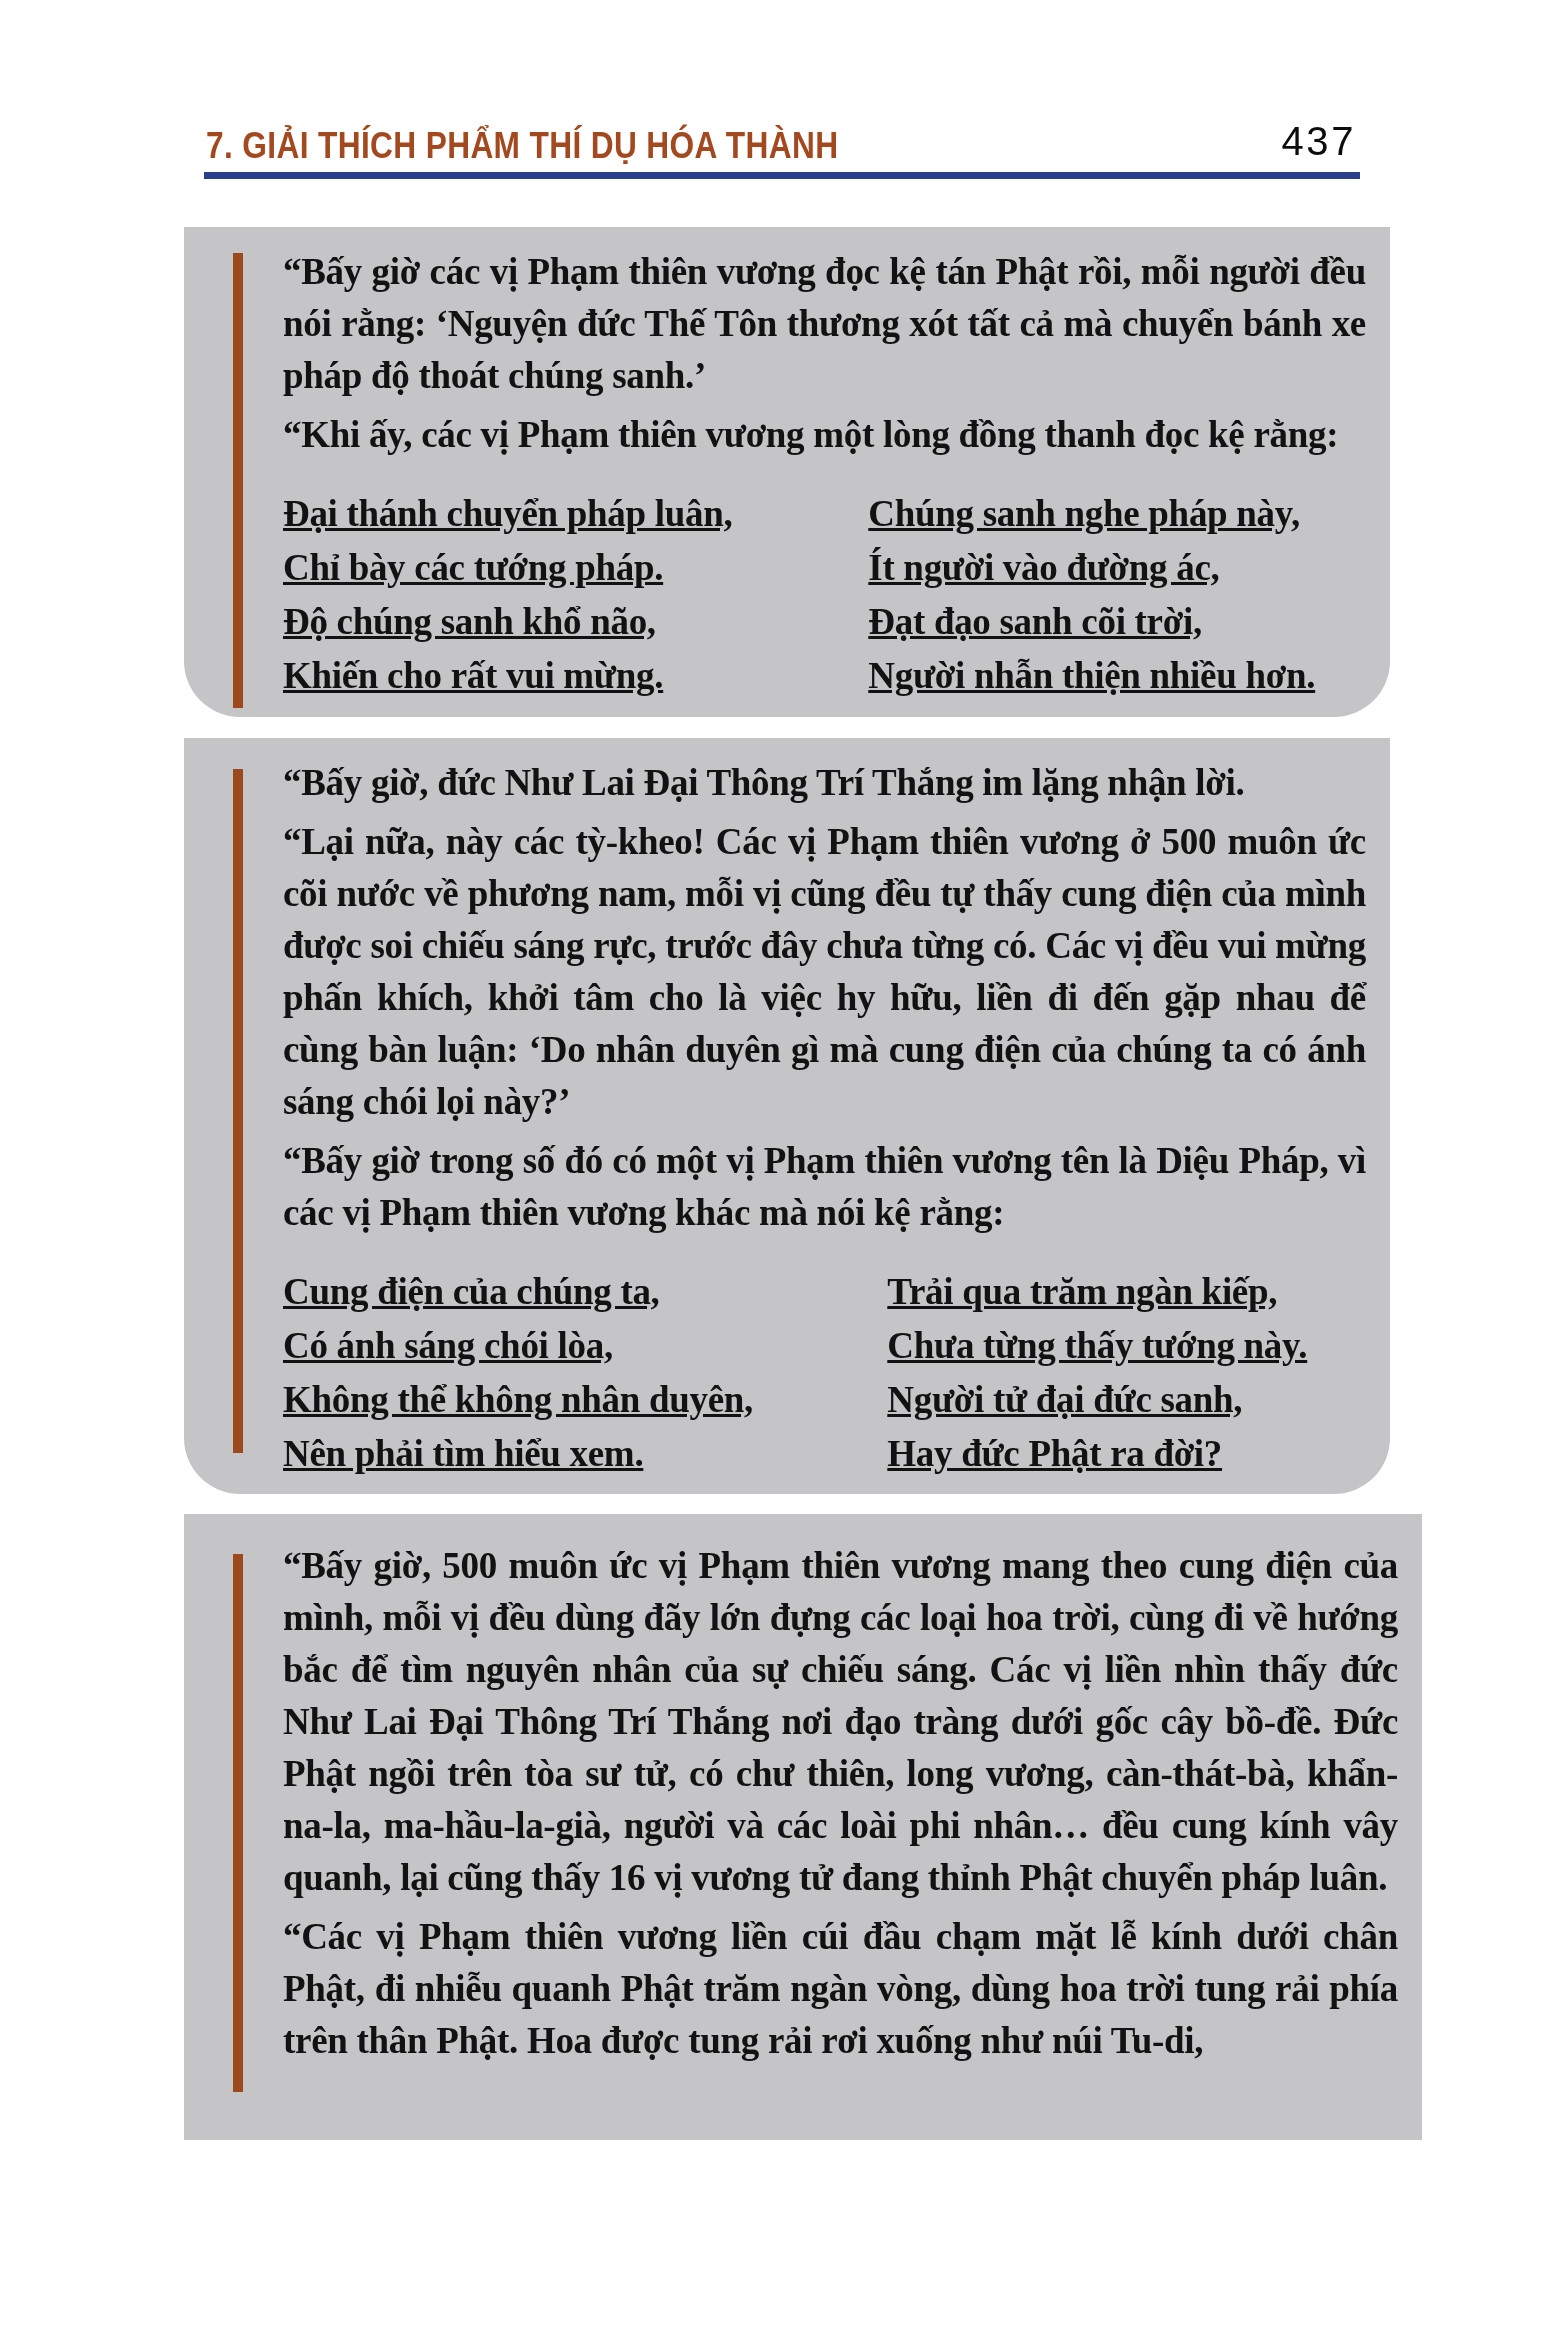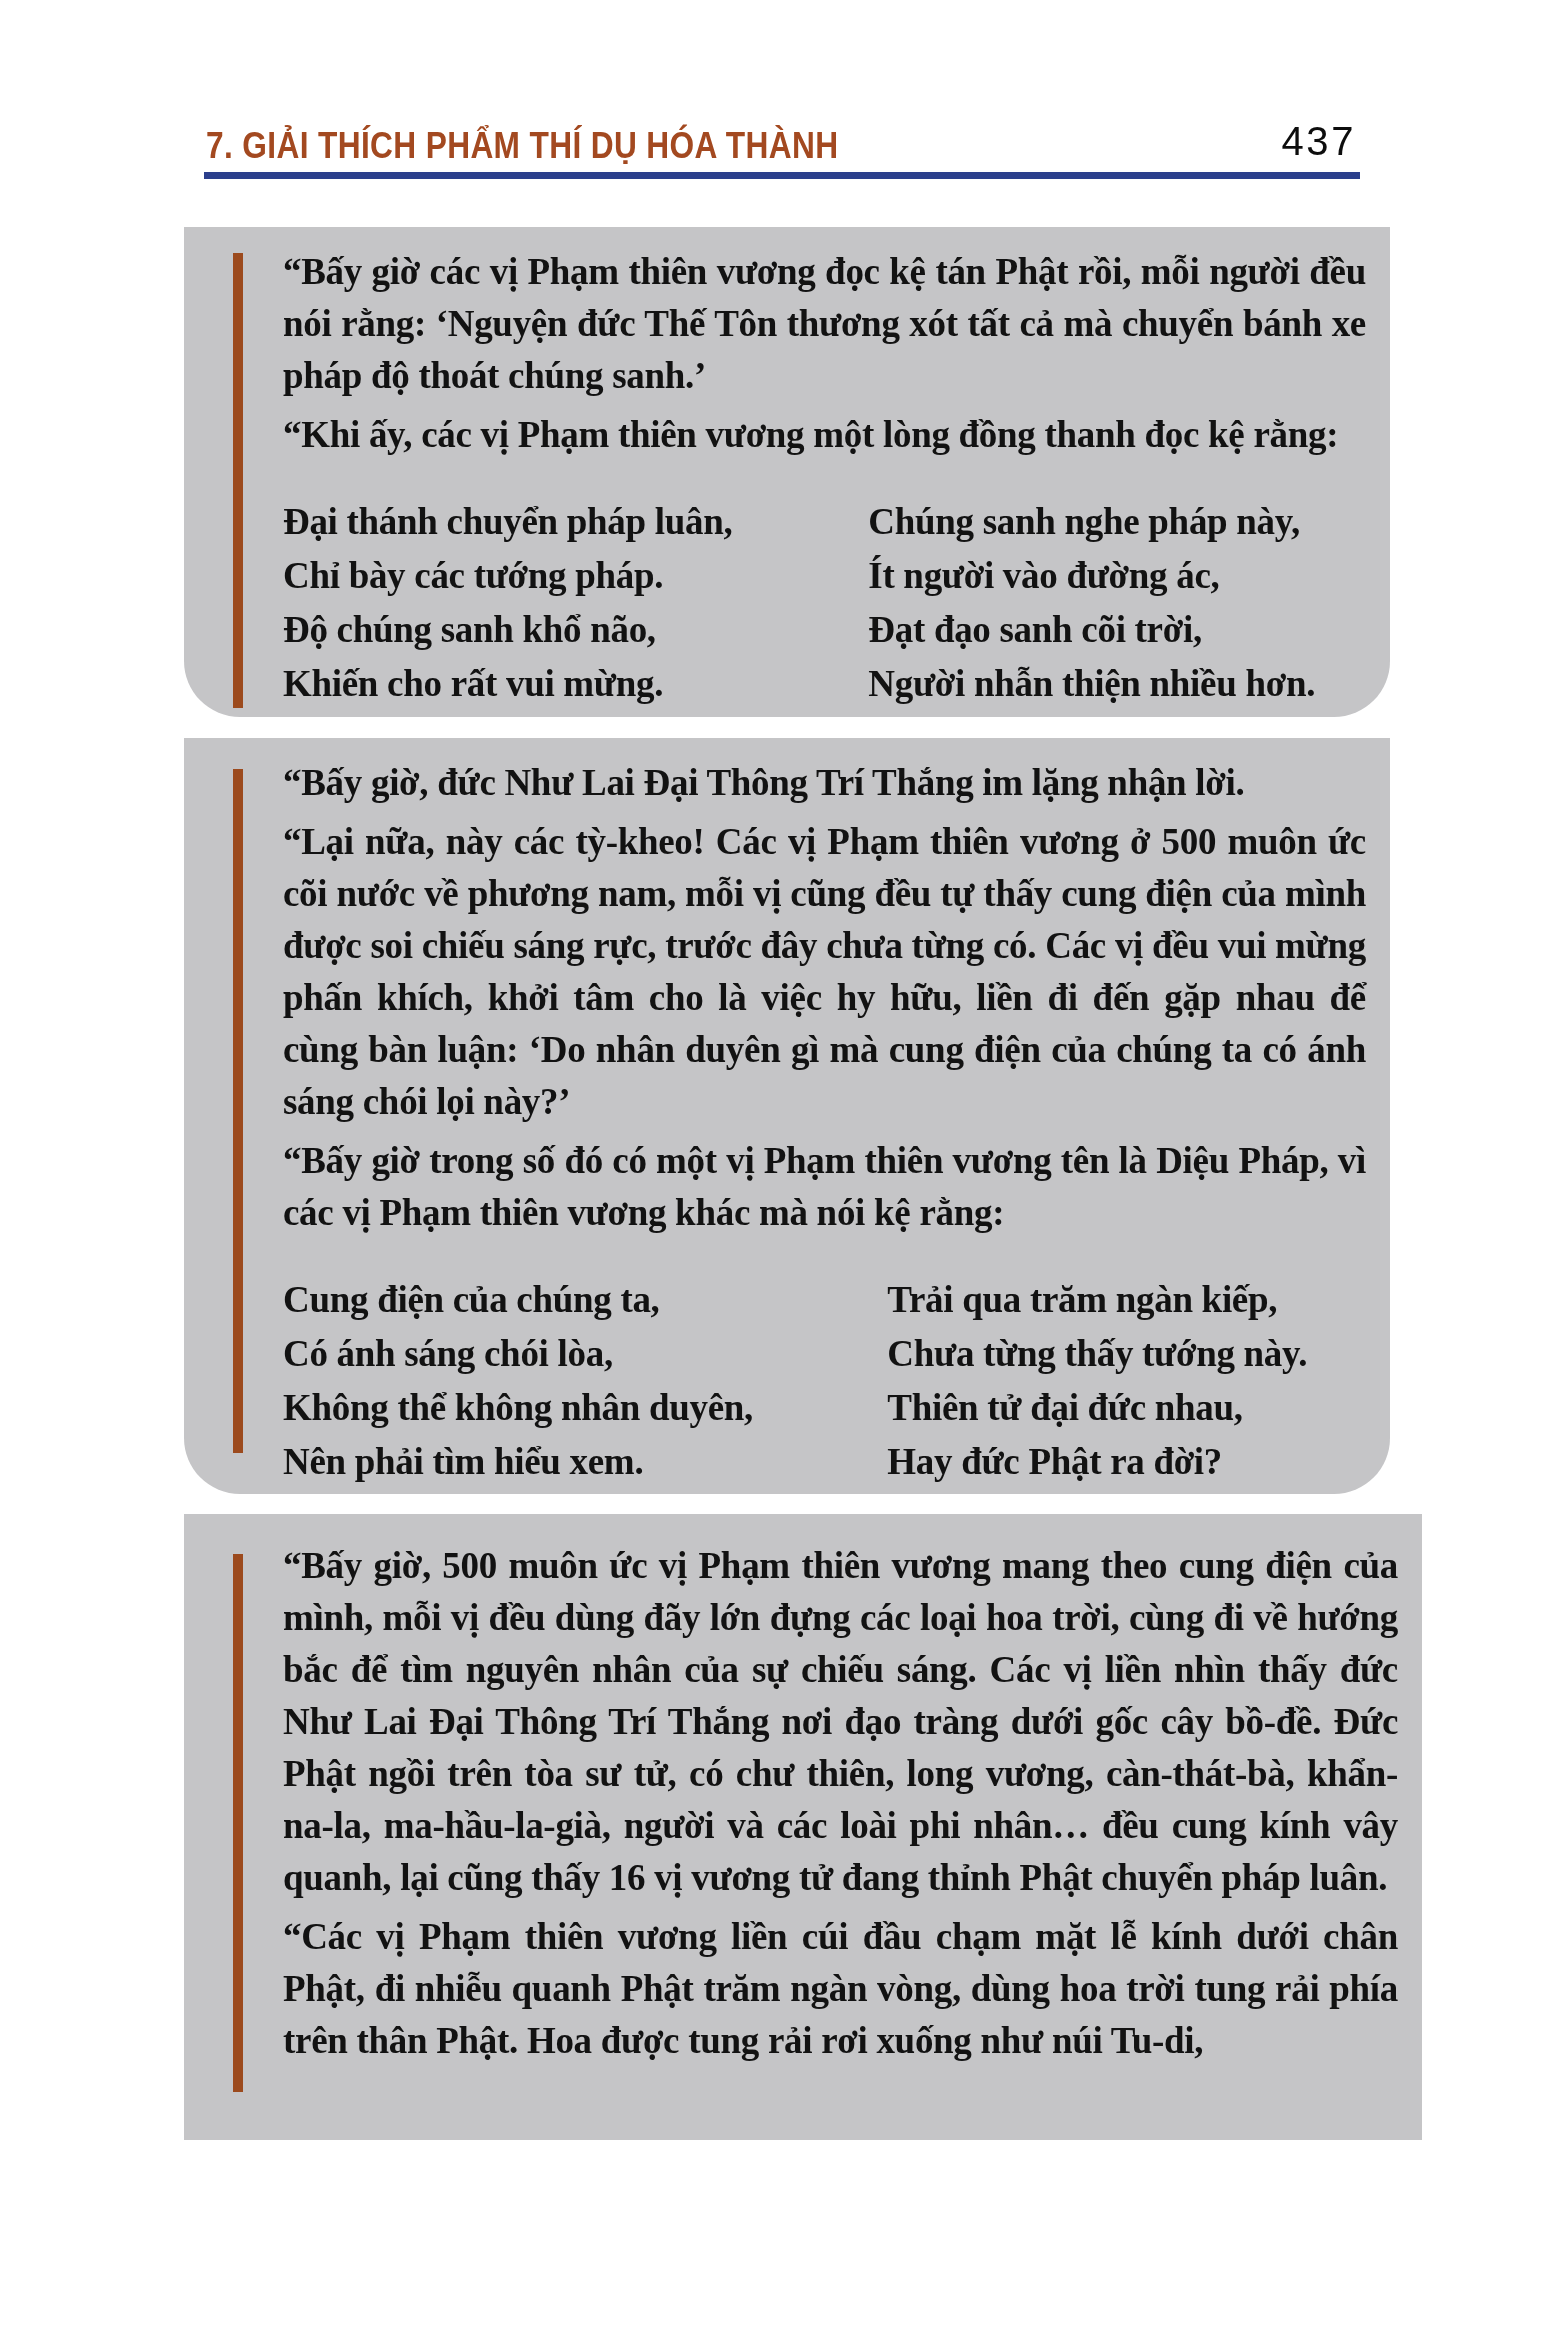--- a/index.html
+++ b/index.html
@@ -70,23 +70,24 @@
     font-weight:bold;
     color:var(--text-color);
     text-align:justify;
     letter-spacing:-0.3px;
   }
   .content p + p{margin-top:7px;}
 
   
   .verse{
     display:flex;align-items:flex-end;
-    margin-top:34px;
+    margin-top:26px;
     font-size:37px;font-weight:bold;color:var(--text-color);
     letter-spacing:-0.3px;
+    text-decoration:underline;
   }
   .vline{line-height:54px;white-space:nowrap;}
   .vcol.left{width:538px;flex:0 0 auto;}
   .vdiv{flex:0 0 auto;width:4.3px;margin:5.2px 0;background:var(--divider-red);}
   .vcol.right{flex:1 1 auto;padding-left:43px;}
   .verse-2 .vcol.left{width:568px;}
   .verse-2 .vcol.right{padding-left:32px;}
 </style>
 </head>
 <body>
@@ -130,21 +131,21 @@
         <div class="vcol left">
           <div class="vline">Cung điện của chúng ta,</div>
           <div class="vline">Có ánh sáng chói lòa,</div>
           <div class="vline">Không thể không nhân duyên,</div>
           <div class="vline">Nên phải tìm hiểu xem.</div>
         </div>
         <div class="vdiv"></div>
         <div class="vcol right">
           <div class="vline">Trải qua trăm ngàn kiếp,</div>
           <div class="vline">Chưa từng thấy tướng này.</div>
-          <div class="vline">Thiên tử đại đức nhau,</div>
+          <div class="vline">Người tử đại đức sanh,</div>
           <div class="vline">Hay đức Phật ra đời?</div>
         </div>
       </div>
     </div>
   </section>
 
   <section class="block block-3">
     <div class="bar"></div>
     <div class="content">
       <p>“Bấy giờ, 500 muôn ức vị Phạm thiên vương mang theo cung điện của mình, mỗi vị đều dùng đãy lớn đựng các loại hoa trời, cùng đi về hướng bắc để tìm nguyên nhân của sự chiếu sáng. Các vị liền nhìn thấy đức Như Lai Đại Thông Trí Thắng nơi đạo tràng dưới gốc cây bồ-đề. Đức Phật ngồi trên tòa sư tử, có chư thiên, long vương, càn-thát-bà, khẩn-na-la, ma-hầu-la-già, người và các loài phi nhân… đều cung kính vây quanh, lại cũng thấy 16 vị vương tử đang thỉnh Phật chuyển pháp luân.</p>

